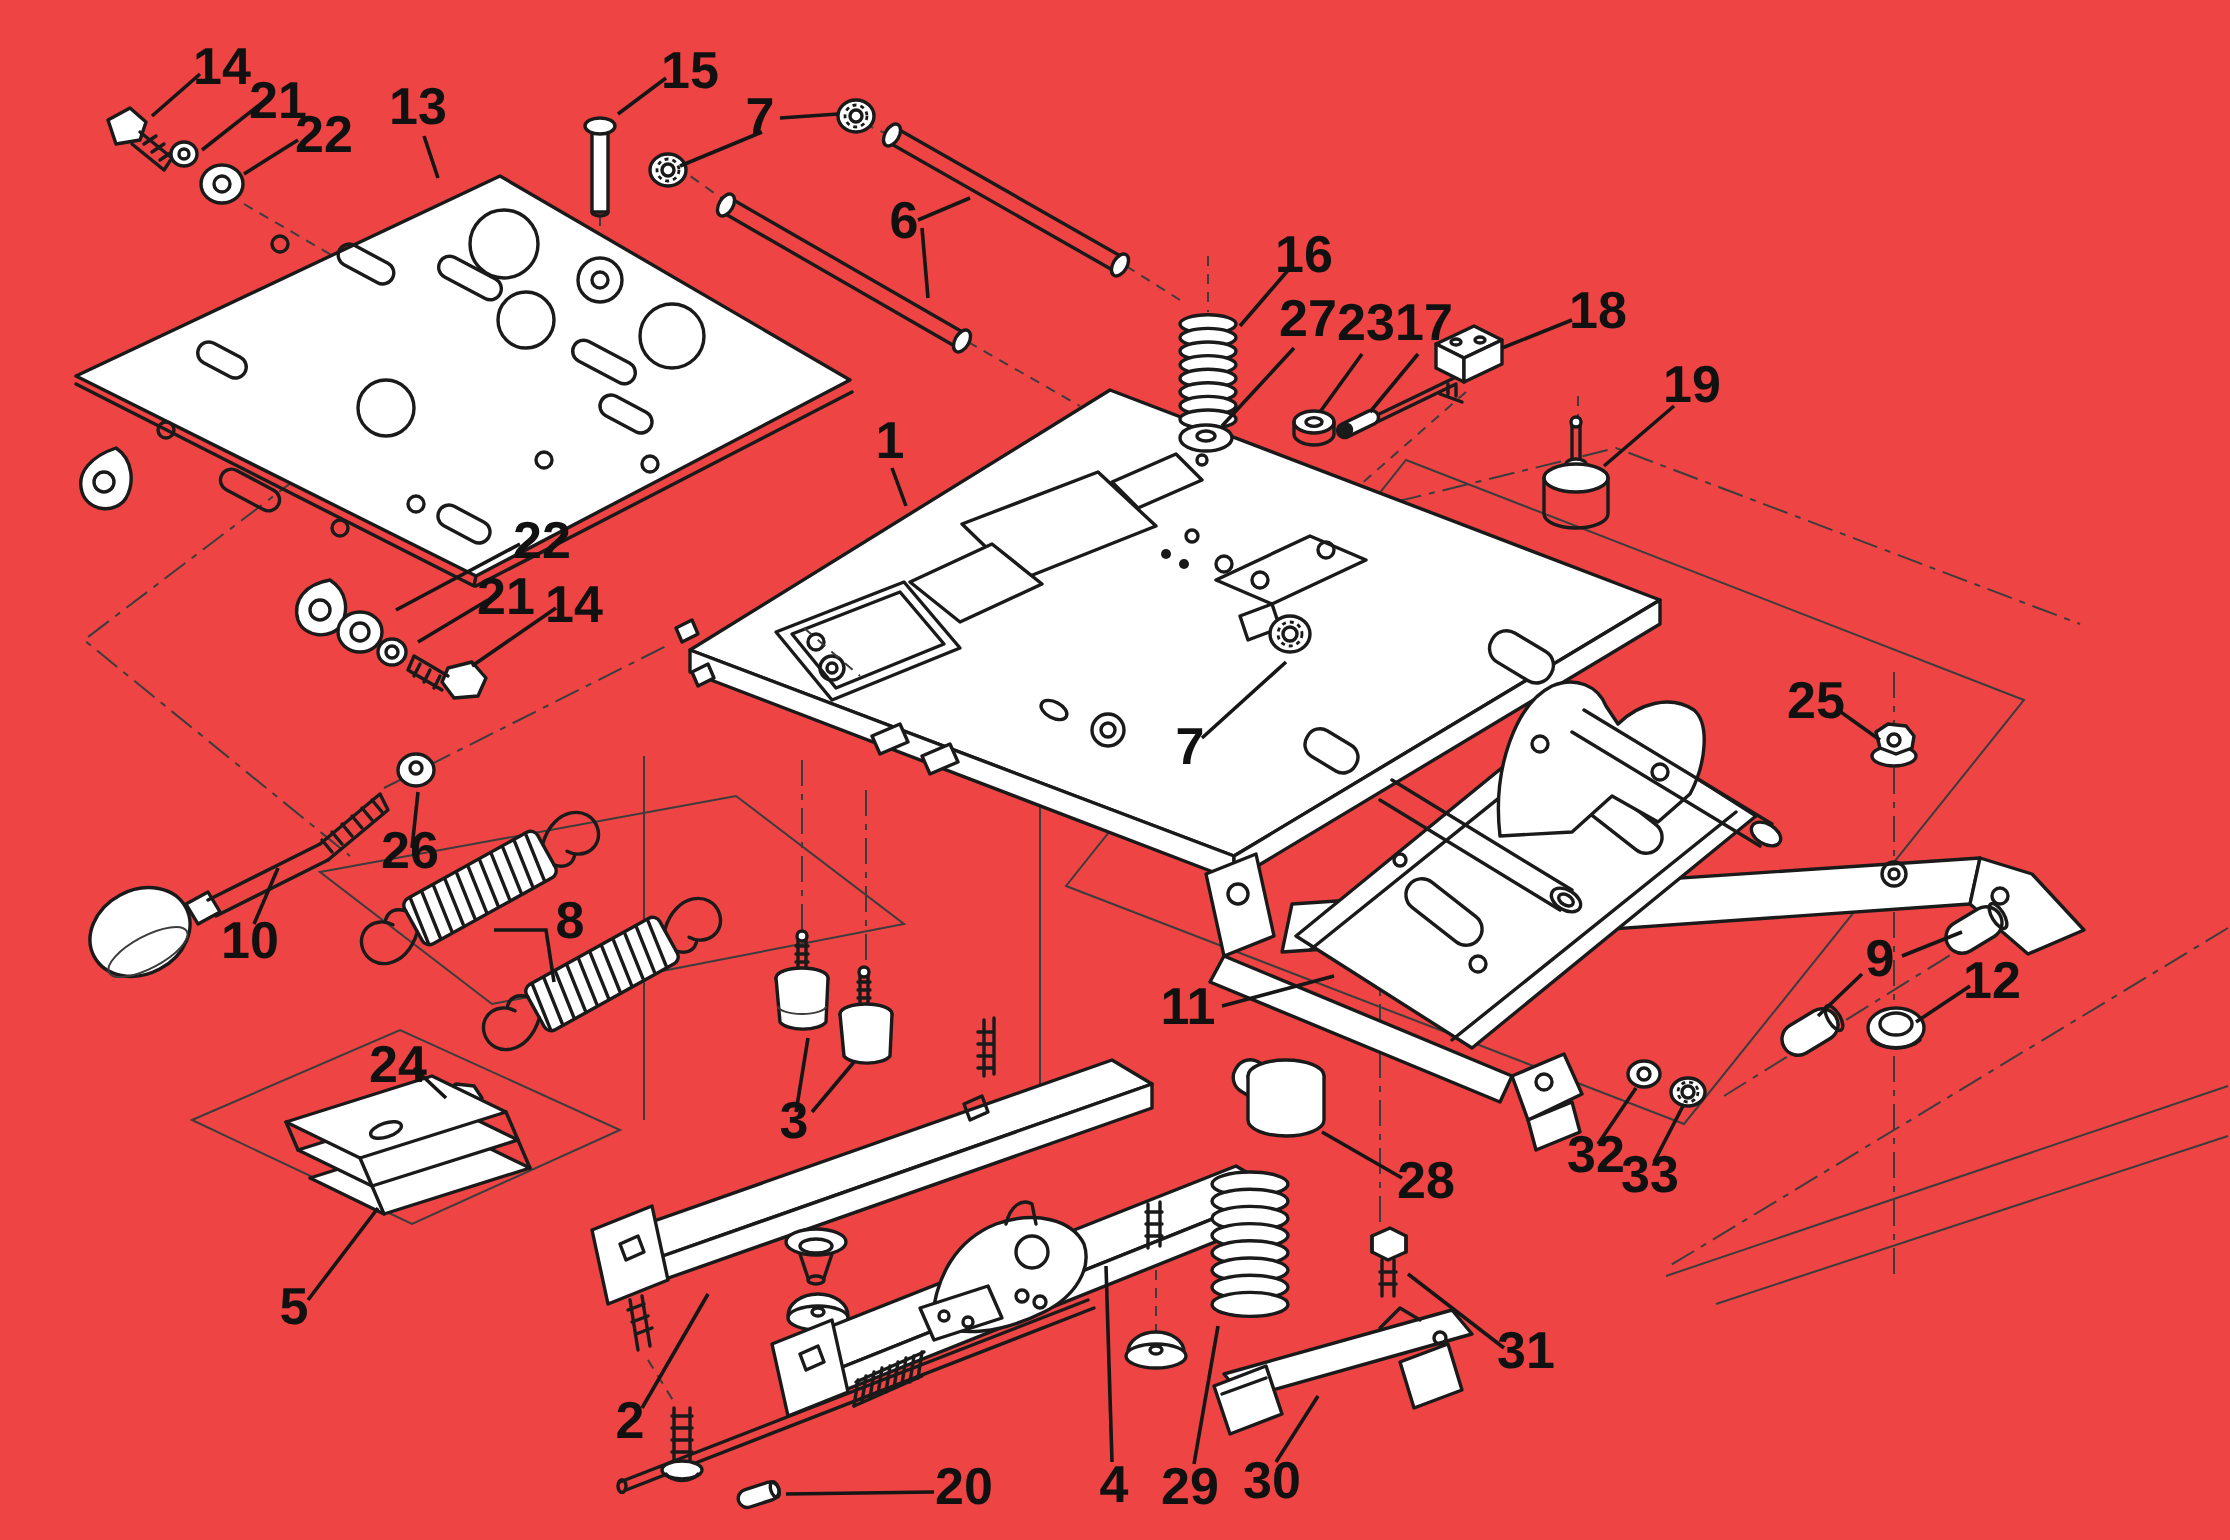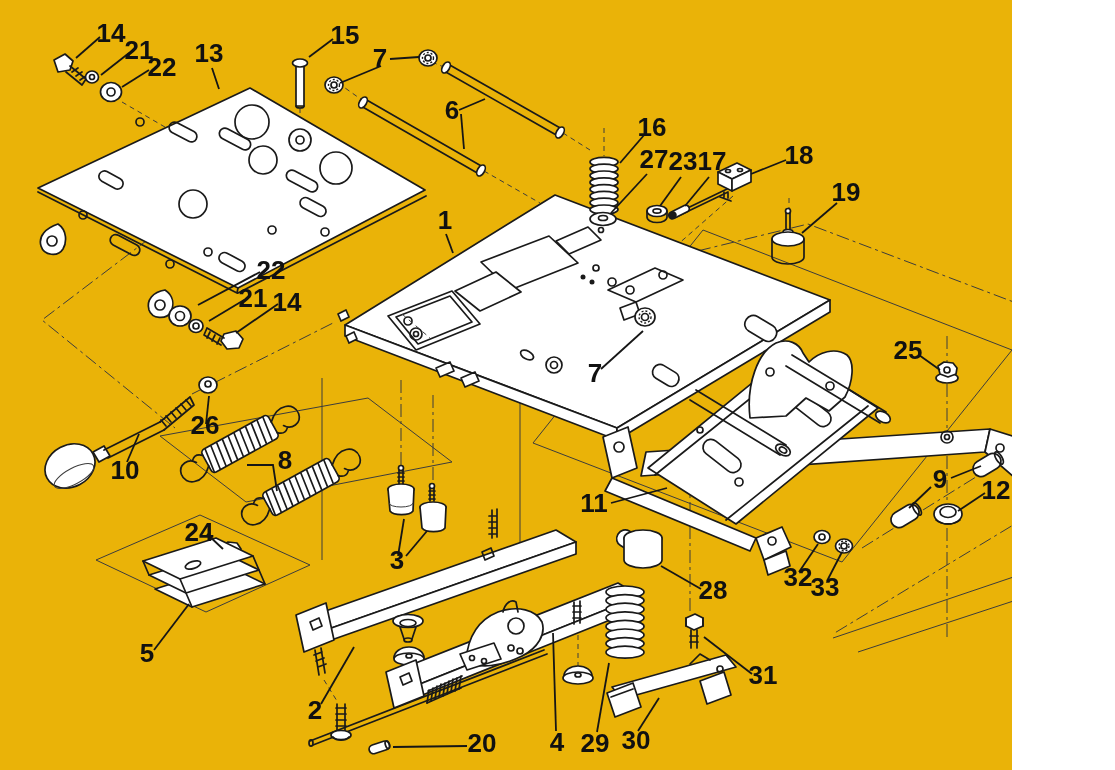--- a/index.html
+++ b/index.html
@@ -1,16 +1,16 @@
 <!DOCTYPE html>
 <html><head>
 <meta charset="utf-8">
 <style>
   html,body{margin:0;padding:0;background:#fff;}
-  #stage{position:relative;width:1012px;height:770px;background:#eab308;overflow:hidden;}
+  #stage{position:relative;width:1115px;height:770px;background:#ef4444;overflow:hidden;}
   svg{display:block;}
   .ln{stroke:#1a1a1a;stroke-width:1.7;fill:none;stroke-linecap:round;stroke-linejoin:round;}
   .fw{fill:#ffffff;}
   .fd{fill:#1a1a1a;}
   .thin{stroke:#3c3c3c;stroke-width:1;fill:none;}
   .phantom{stroke:#3c3c3c;stroke-width:1;fill:none;stroke-dasharray:13 4 3 4;}
   .dash{stroke:#3c3c3c;stroke-width:1;fill:none;stroke-dasharray:5 4;}
   .knurl{stroke:#1a1a1a;stroke-width:1.4;fill:none;stroke-dasharray:2 2;}
   .leader{stroke:#161616;stroke-width:1.8;fill:none;}
   .callout{font:bold 26px "Liberation Sans", sans-serif;fill:#111;text-anchor:middle;}

